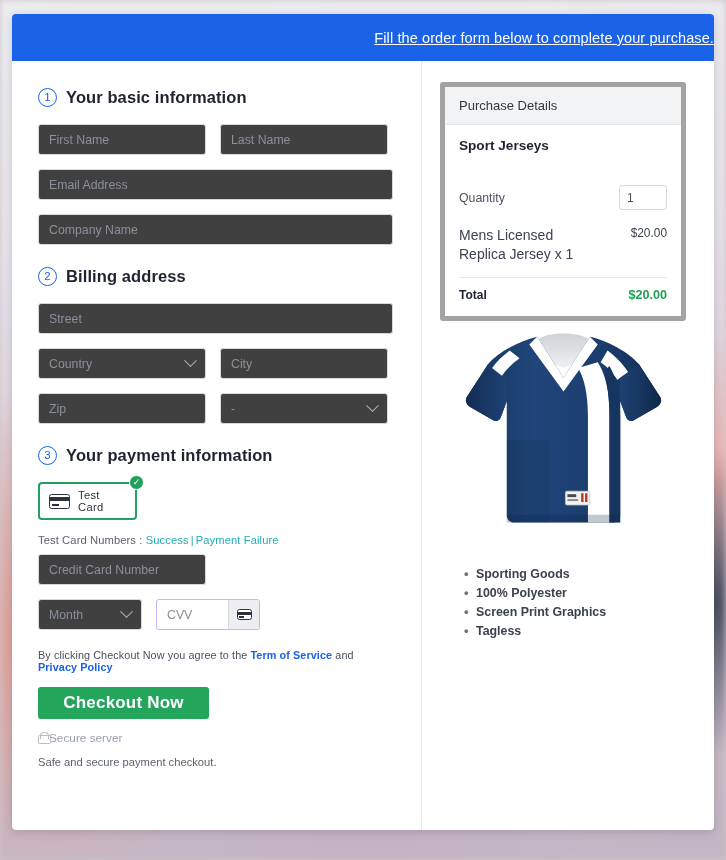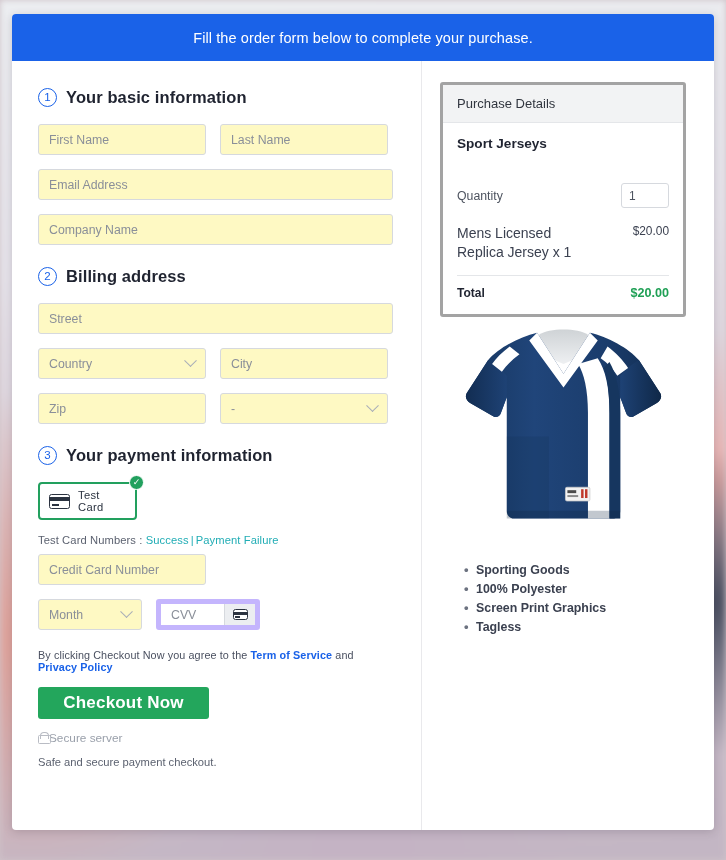--- a/index.html
+++ b/index.html
@@ -41,23 +41,24 @@
     flex-direction: column;
   }
 
   
   #banner {
     height: 47px;
     background: #1a62e8;
     color: #ffffff;
     display: flex;
     align-items: center;
-    justify-content: center;
+    justify-content: flex-end;
     font-size: 14.5px;
     letter-spacing: .1px;
+    text-decoration: underline;
   }
 
   #body-cols {
     flex: 1;
     display: flex;
     min-height: 0;
   }
 
   
   #left-col {
@@ -87,21 +88,21 @@
     color: #1f2330;
     font-weight: 600;
     letter-spacing: .1px;
   }
 
   .field-row { display: flex; gap: 14px; margin-bottom: 14px; }
   .fld {
     height: 31px;
     border: 1px solid #d6d9de;
     border-radius: 3px;
-    background: #fef9c3;
+    background: #404040;
     display: flex;
     align-items: center;
     padding: 0 10px;
     font-size: 12.3px;
     color: #8a8f99;
     position: relative;
   }
   .fld.half { width: 168px; flex: 0 0 168px; }
   .fld.full { width: 100%; }
   .fld.select { justify-content: space-between; }
@@ -156,21 +157,21 @@
     font-size: 11.2px; color: #5c6270;
     margin-bottom: 8px; letter-spacing: .1px;
   }
   #testcard-note a { color: #21adb5; text-decoration: none; }
   #testcard-note .sep { color: #21adb5; padding: 0 2px; }
 
   #exp-row { display: flex; gap: 14px; margin-top: 14px; align-items: center; }
   #exp-row .fld.third { width: 104px; flex: 0 0 104px; }
   #cvv-wrap {
     width: 104px; flex: 0 0 104px; height: 31px;
-    border: 5px solid #c4b5fd; border-radius: 3px;
+    border: 1px solid #c4b5fd; border-radius: 3px;
     display: flex; align-items: center; overflow: hidden; background:#fff;
   }
   #cvv-text { flex: 1; padding: 0 10px; font-size: 12.3px; color: #8a8f99; }
   #cvv-icon-box {
     width: 31px; height: 100%;
     background: #eceef1;
     border-left: 1px solid #d6d9de;
     display: flex; align-items: center; justify-content: center;
   }
   .card-glyph.sm { width: 15px; height: 11px; border-width: 1.2px; }
@@ -210,21 +211,21 @@
     width: 11px; height: 7px;
     border: 1.3px solid #b9bcc4; border-radius: 1.5px;
   }
   #secure-label { font-size: 11.8px; color: #9aa0ab; }
   #safe-note { margin-top: 11px; font-size: 11.2px; color: #5c6270; }
 
   
   #right-col { flex: 1; padding: 21px 28px 0 18px; }
 
   #purchase-panel {
-    border: 3px solid #a3a3a3;
+    border: 5px solid #a3a3a3;
     border-radius: 3px;
     background: #fff;
     overflow: hidden;
   }
   #purchase-head {
     background: #f2f3f4;
     border-bottom: 1px solid #e4e6e9;
     padding: 11px 14px;
     font-size: 13px;
     color: #31363f;

